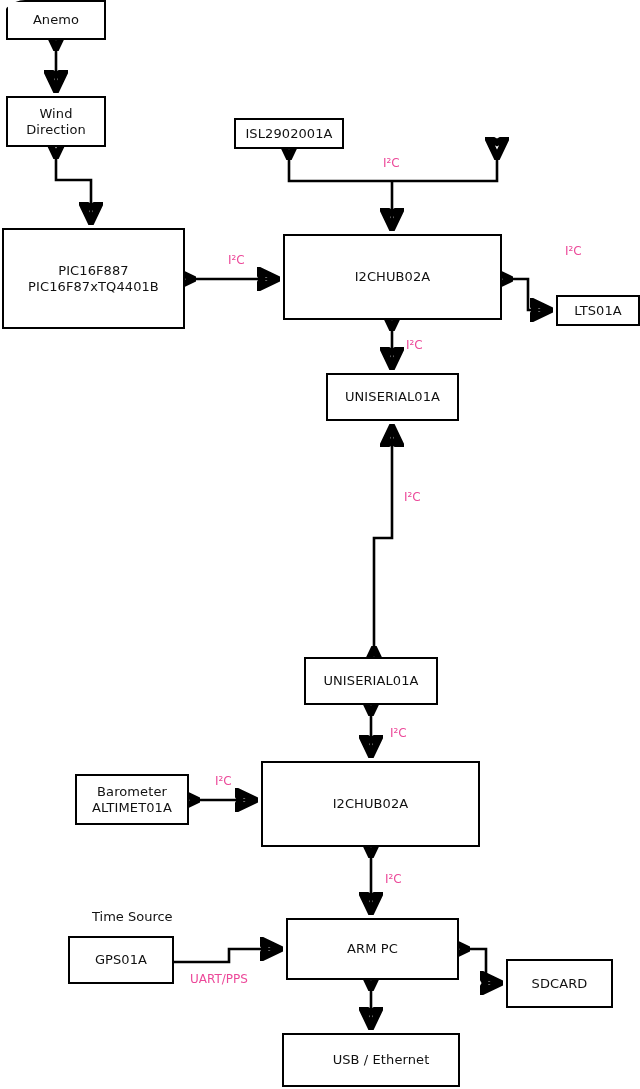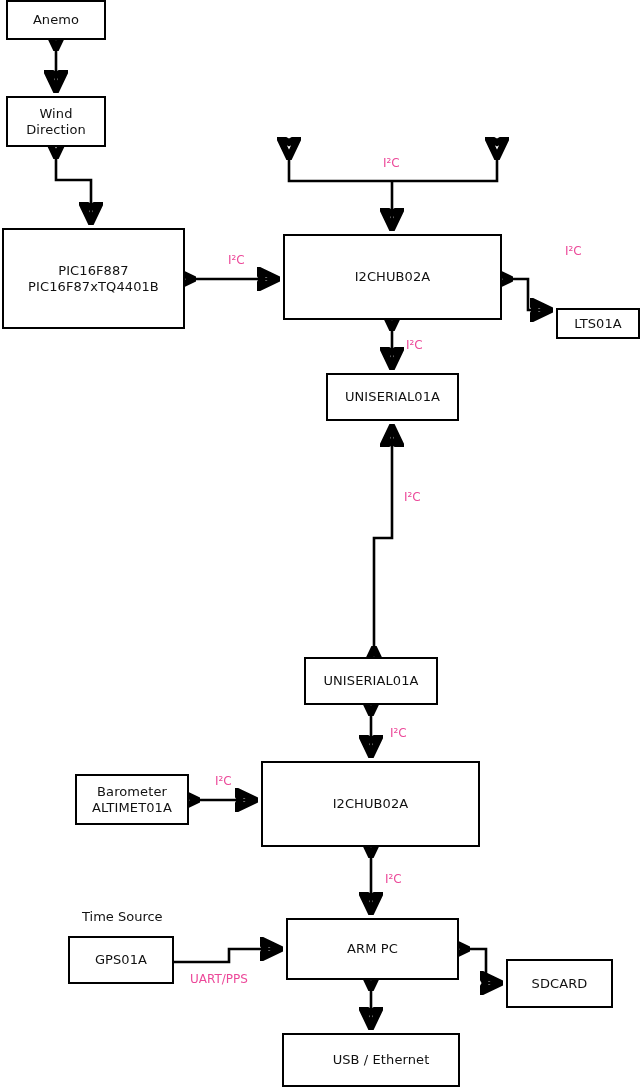--- a/index.html
+++ b/index.html
@@ -1,24 +1,24 @@
 <!DOCTYPE html>
 <html><head>
 <meta charset="utf-8">
 <title>Block Diagram</title>
 <style>
   html,body{margin:0;padding:0;background:#ffffff;}
   body{font-family:"DejaVu Sans","Liberation Sans",sans-serif;color:#000;}
-  #stage{position:relative;width:640px;height:1089px;overflow:hidden;background:#fff;}
+  #stage{position:relative;width:640px;height:1089px;overflow:hidden;background:#fff;border-radius:25px;}
   .node{position:absolute;box-sizing:border-box;border:2px solid #000;background:#fff;
         display:flex;align-items:center;justify-content:center;text-align:center;
         font-size:13px;line-height:16px;color:#111;letter-spacing:.1px;}
   .node span{display:block;white-space:pre-line;}
   .edge-label{position:absolute;font-size:12px;line-height:14px;color:#ec4899;white-space:nowrap;}
-  .free-label{position:absolute;font-size:13px;line-height:15px;color:#111;white-space:nowrap;}
+  .free-label{position:absolute;font-size:13px;line-height:15px;color:#111;white-space:nowrap;margin-left:10px;}
   svg.wires{position:absolute;left:0;top:0;width:640px;height:1089px;pointer-events:none;}
   svg.wires path,svg.wires line{stroke:#000;stroke-width:2.6;fill:none;}
 </style>
 </head>
 <body>
 
 <div id="stage" style="background: rgb(255, 255, 255);">
 
   <svg class="wires" viewBox="0 0 640 1089">
     <defs>
@@ -60,24 +60,27 @@
     <span>Anemo</span>
   </div>
   <div class="node" style="left: 6px; top: 96px; width: 100px; height: 51px;">
     <span>Wind
 Direction</span>
   </div>
   <div class="node" style="left: 2px; top: 228px; width: 183px; height: 101px;">
     <span>PIC16F887
 PIC16F87xTQ4401B</span>
   </div>
+  <div class="node" style="left: 234px; top: 118px; width: 110px; height: 31px;">
+    <span>ISL2902001A</span>
+  </div>
   <div class="node" style="left: 283px; top: 234px; width: 219px; height: 86px;">
     <span>I2CHUB02A</span>
   </div>
-  <div class="node" style="left: 556px; top: 308px; width: 84px; height: 31px;">
+  <div class="node" style="left: 556px; top: 295px; width: 84px; height: 31px;">
     <span>LTS01A</span>
   </div>
   <div class="node" style="left: 326px; top: 373px; width: 133px; height: 48px;">
     <span>UNISERIAL01A</span>
   </div>
   <div class="node" style="left: 304px; top: 657px; width: 134px; height: 48px;">
     <span>UNISERIAL01A</span>
   </div>
   <div class="node" style="left: 261px; top: 761px; width: 219px; height: 86px;">
     <span>I2CHUB02A</span>

